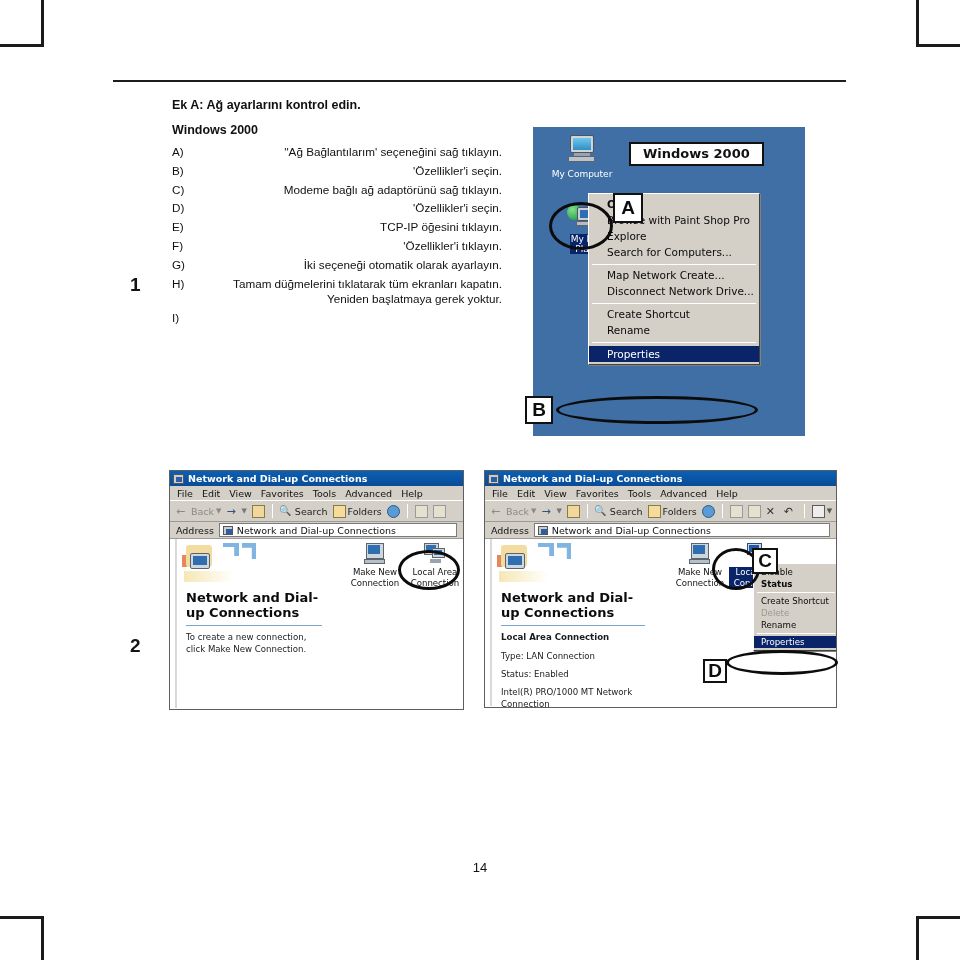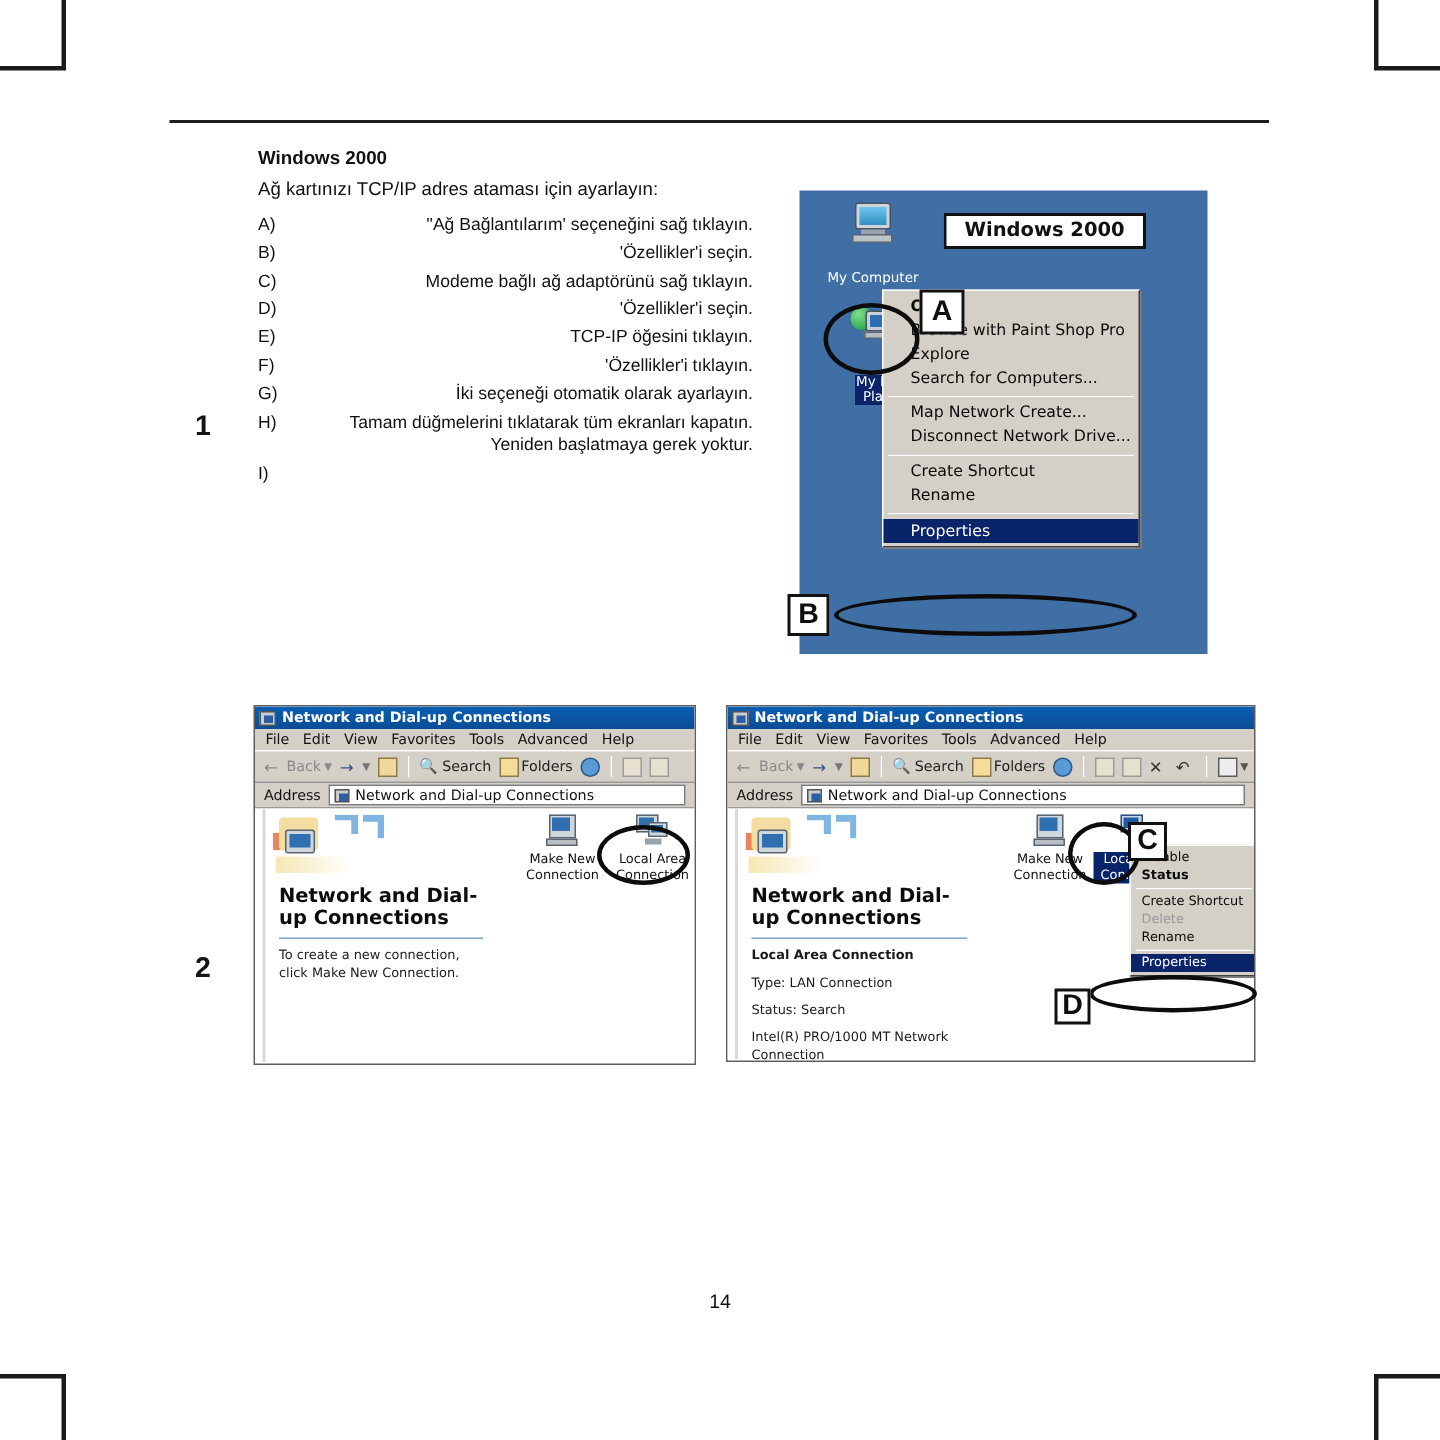--- a/index.html
+++ b/index.html
@@ -71,21 +71,21 @@
   
   #shot-desktop {
     position:absolute; left:533px; top:127px; width:272px; height:309px;
     background:#3f6fa5; overflow:hidden; z-index:5;
   }
   #desktop-inner { position:absolute; inset:0; }
 
   .dk-icon { position:absolute; width:66px; text-align:center; }
   .dk-icon .glyph { display:block; margin:0 auto; }
   .dk-icon .lbl {
-    display:inline-block; margin-top:18px; font-size:9px; color:#fff;
+    display:inline-block; margin-top:2px; font-size:9px; color:#fff;
     line-height:1.12; font-family:"DejaVu Sans", sans-serif;
   }
   .lbl.sel { background:#0a246a; color:#fff; padding:0 1px; }
 
   
   .mycomp { width:30px; height:28px; position:relative; }
   .mycomp i { position:absolute; display:block; }
   .mynet { width:30px; height:28px; position:relative; }
   .mynet i { position:absolute; display:block; }
 
@@ -206,22 +206,22 @@
 <div class="crop" style="left:905px;top:908px;width:55px;height:52px;">
   <i class="h" style="left:11px;top:8px;width:49px;"></i>
     <i class="v" style="left:11px;top:8px;height:46px;"></i>
 </div>
 
 <div id="page-header">
   <div id="hdr-rule"></div>
 </div>
 
 <div id="instructions">
+  <p class="instr-title">Ek A: Ağ ayarlarını kontrol edin.</p>
   <p class="instr-os">Windows 2000</p>
-  <p class="instr-lead">Ağ kartınızı TCP/IP adres ataması için ayarlayın:</p>
   <ul class="steps">
     <li class="step">
       <span class="step-key">A)</span>
       <span class="step-txt">''Ağ Bağlantılarım' seçeneğini sağ tıklayın.</span>
       </li>
     <li class="step">
       <span class="step-key">B)</span>
       <span class="step-txt">'Özellikler'i seçin.</span>
       </li>
     <li class="step">
@@ -482,21 +482,21 @@
           <i style="left:8px;top:12px;width:20px;height:16px;background:#cfd6dc;border:1px solid #5b6570;border-radius:2px;"></i>
           <i style="left:11px;top:15px;width:14px;height:9px;background:#2f6fb0;"></i>
           <i style="left:2px;top:30px;width:50px;height:11px;background:linear-gradient(90deg,#f6e7b4,#ffffff);"></i>
         </div>
       </div>
       <div class="ex-bigtitle">Network and Dial-up Connections</div>
       <div class="ex-hr"></div>
       <div class="ex-desc">
         <p style="font-weight:bold;">Local Area Connection</p>
         <p>Type: LAN Connection</p>
-        <p>Status: Search</p>
+        <p>Status: Enabled</p>
         <p>Intel(R) PRO/1000 MT Network Connection</p>
       </div>
     </div>
 
     <div class="file-item" style="left:186px;top:4px;">
       <span style="display:inline-block;width:24px;height:22px;position:relative;">
         <span style="position:absolute;left:3px;top:0;width:18px;height:16px;background:#cfd6dc;border:1px solid #5b6570;display:block;"></span>
         <span style="position:absolute;left:5px;top:2px;width:12px;height:9px;background:#2f6fb0;display:block;"></span>
         <span style="position:absolute;left:1px;top:16px;width:21px;height:5px;background:#b8bfc5;border:1px solid #5b6570;display:block;"></span>
       </span>

